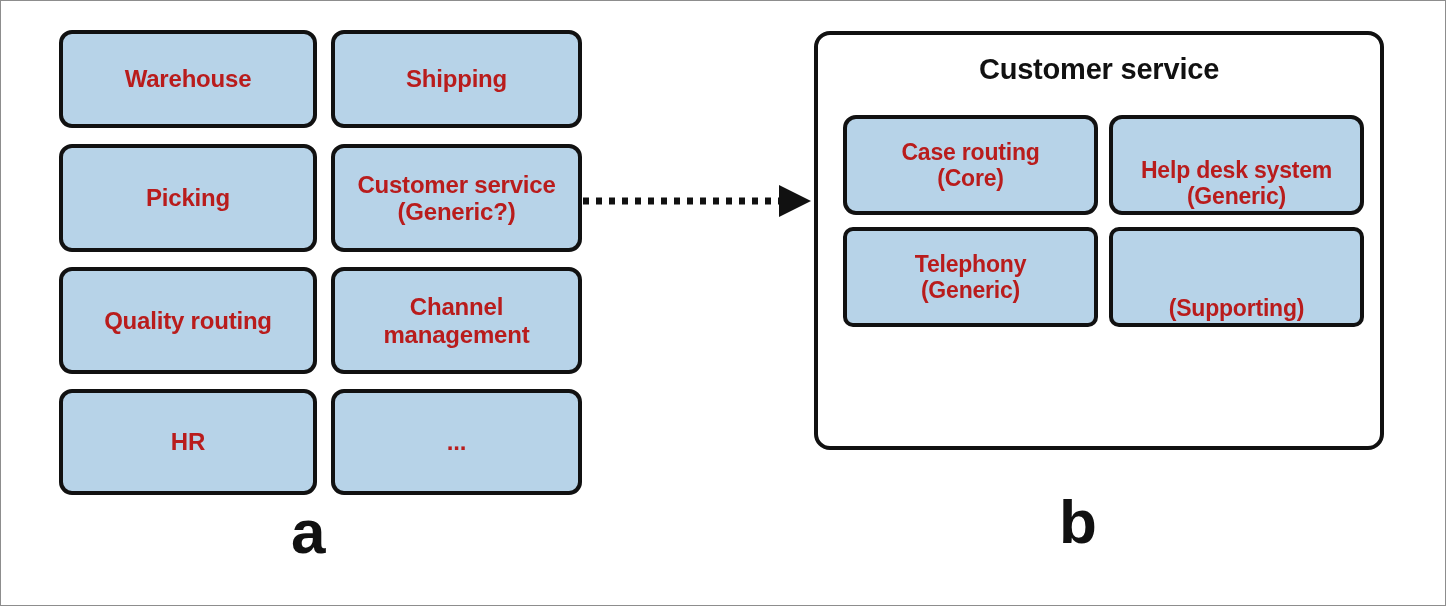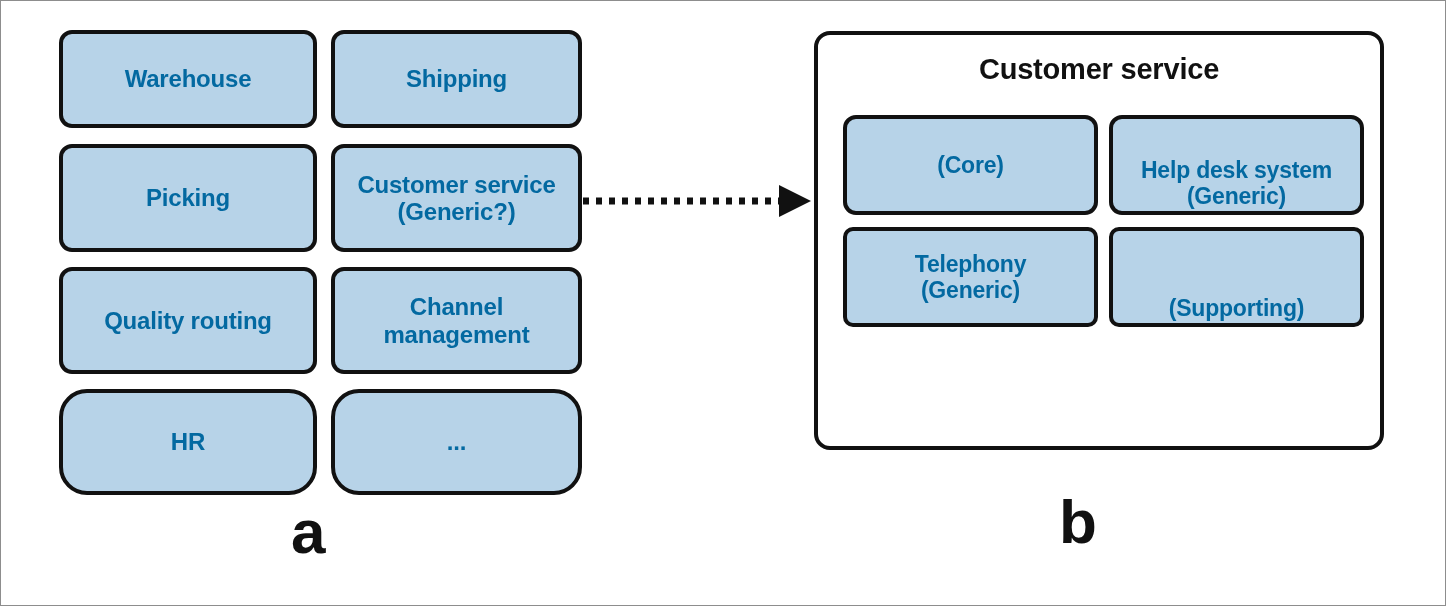--- a/index.html
+++ b/index.html
@@ -25,42 +25,42 @@
   .box {
     position: absolute;
     box-sizing: border-box;
     background: #b7d3e8;
     border: 4px solid #111111;
     border-radius: 13px;
     display: flex;
     align-items: center;
     justify-content: center;
     text-align: center;
-    color: #0369a1;
+    color: #b91c1c;
     font-size: 24px;
     font-weight: 700;
     line-height: 1.14;
     letter-spacing: -0.2px;
     padding: 2px 6px;
   }
   .box .lines {
     display: block;
   }
   .box .l2 {
     display: block;
   }
 
   
   .col-left  { left: 58px;  width: 258px; }
   .col-right { left: 330px; width: 251px; }
 
   .row1 { top: 29px;  height: 98px; }
   .row2 { top: 143px; height: 108px; }
   .row3 { top: 266px; height: 107px; }
-  .row4 { top: 388px; height: 106px; border-radius: 28px; }
+  .row4 { top: 388px; height: 106px; }
 
   
   #cs-container {
     position: absolute;
     left: 813px;
     top: 30px;
     width: 570px;
     height: 419px;
     box-sizing: border-box;
     background: #ffffff;
@@ -174,20 +174,21 @@
     <polygon points="196,4 228,20 196,36" fill="#111111"></polygon>
   </svg>
 
   <div>
 
     <div id="cs-container">
       <div id="cs-title">Customer service</div>
 
       <div class="box b-col-left b-row1">
         <span class="lines">
+          <span>Case routing</span>
           <span class="l2">(Core)</span>
         </span>
       </div>
 
       <div class="box b-col-right b-row1">
         <span class="lines">
           <span>Help desk system</span>
           <span class="l2">(Generic)</span>
         </span>
       </div>

